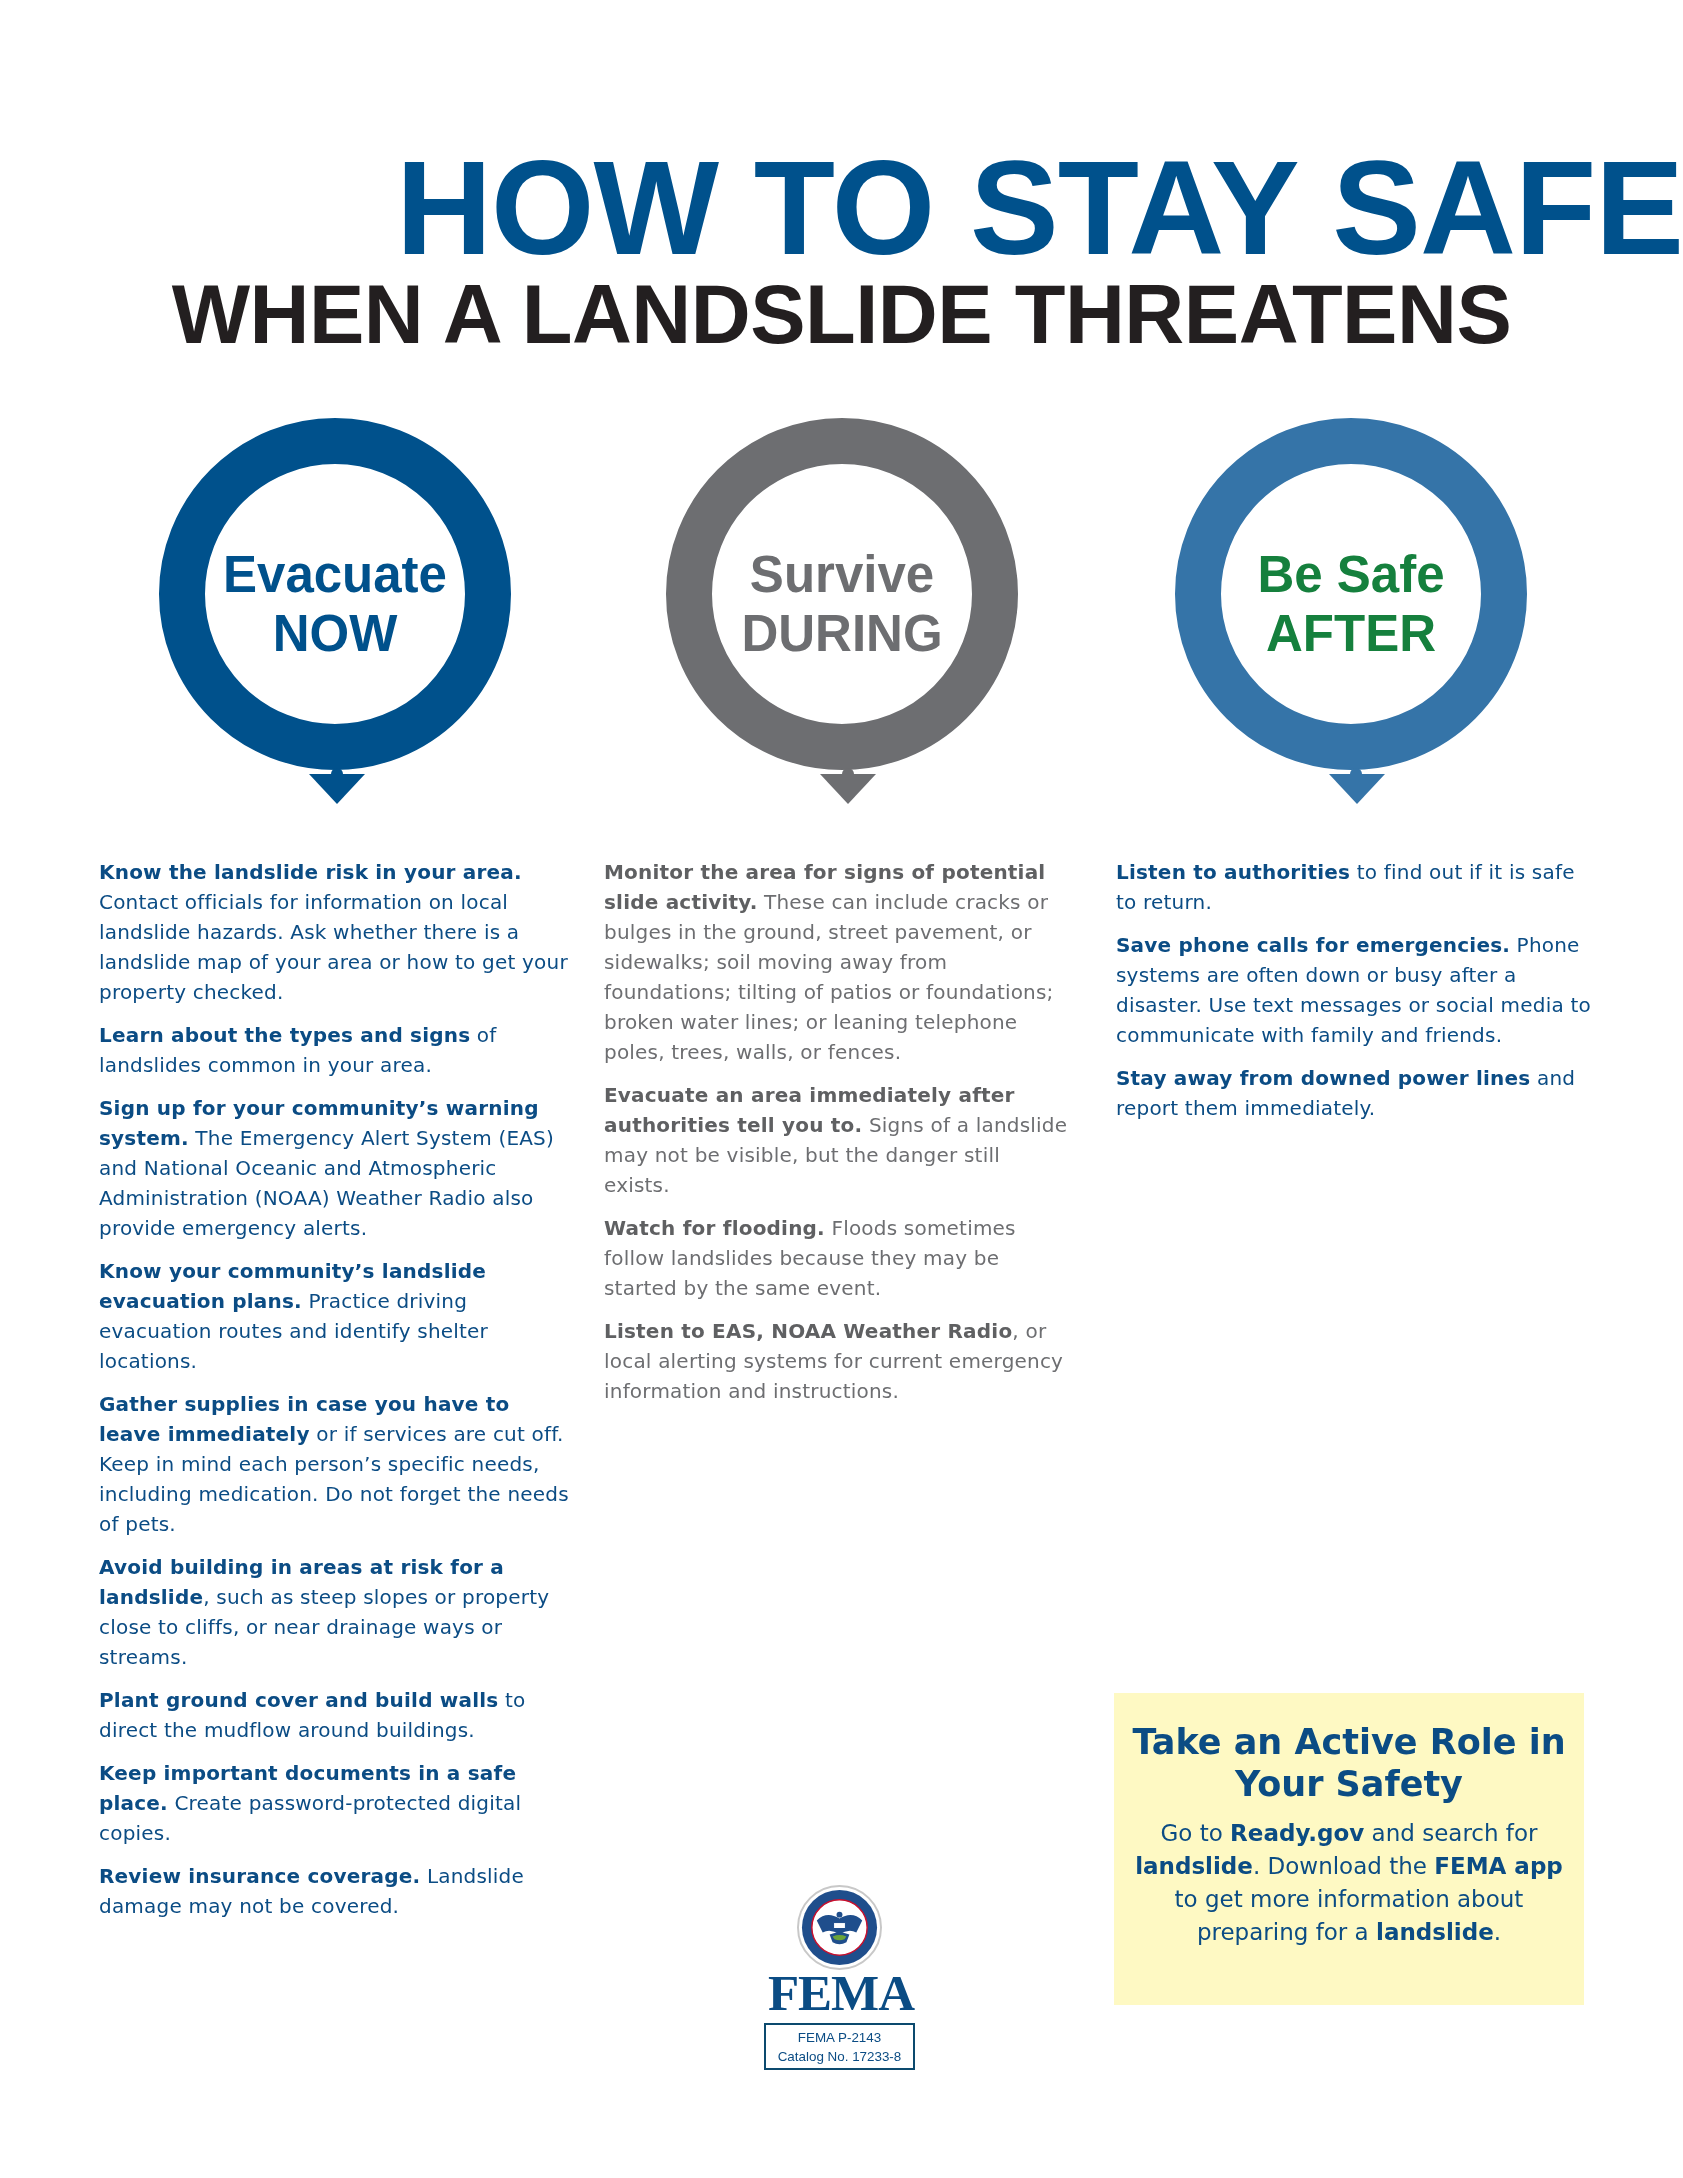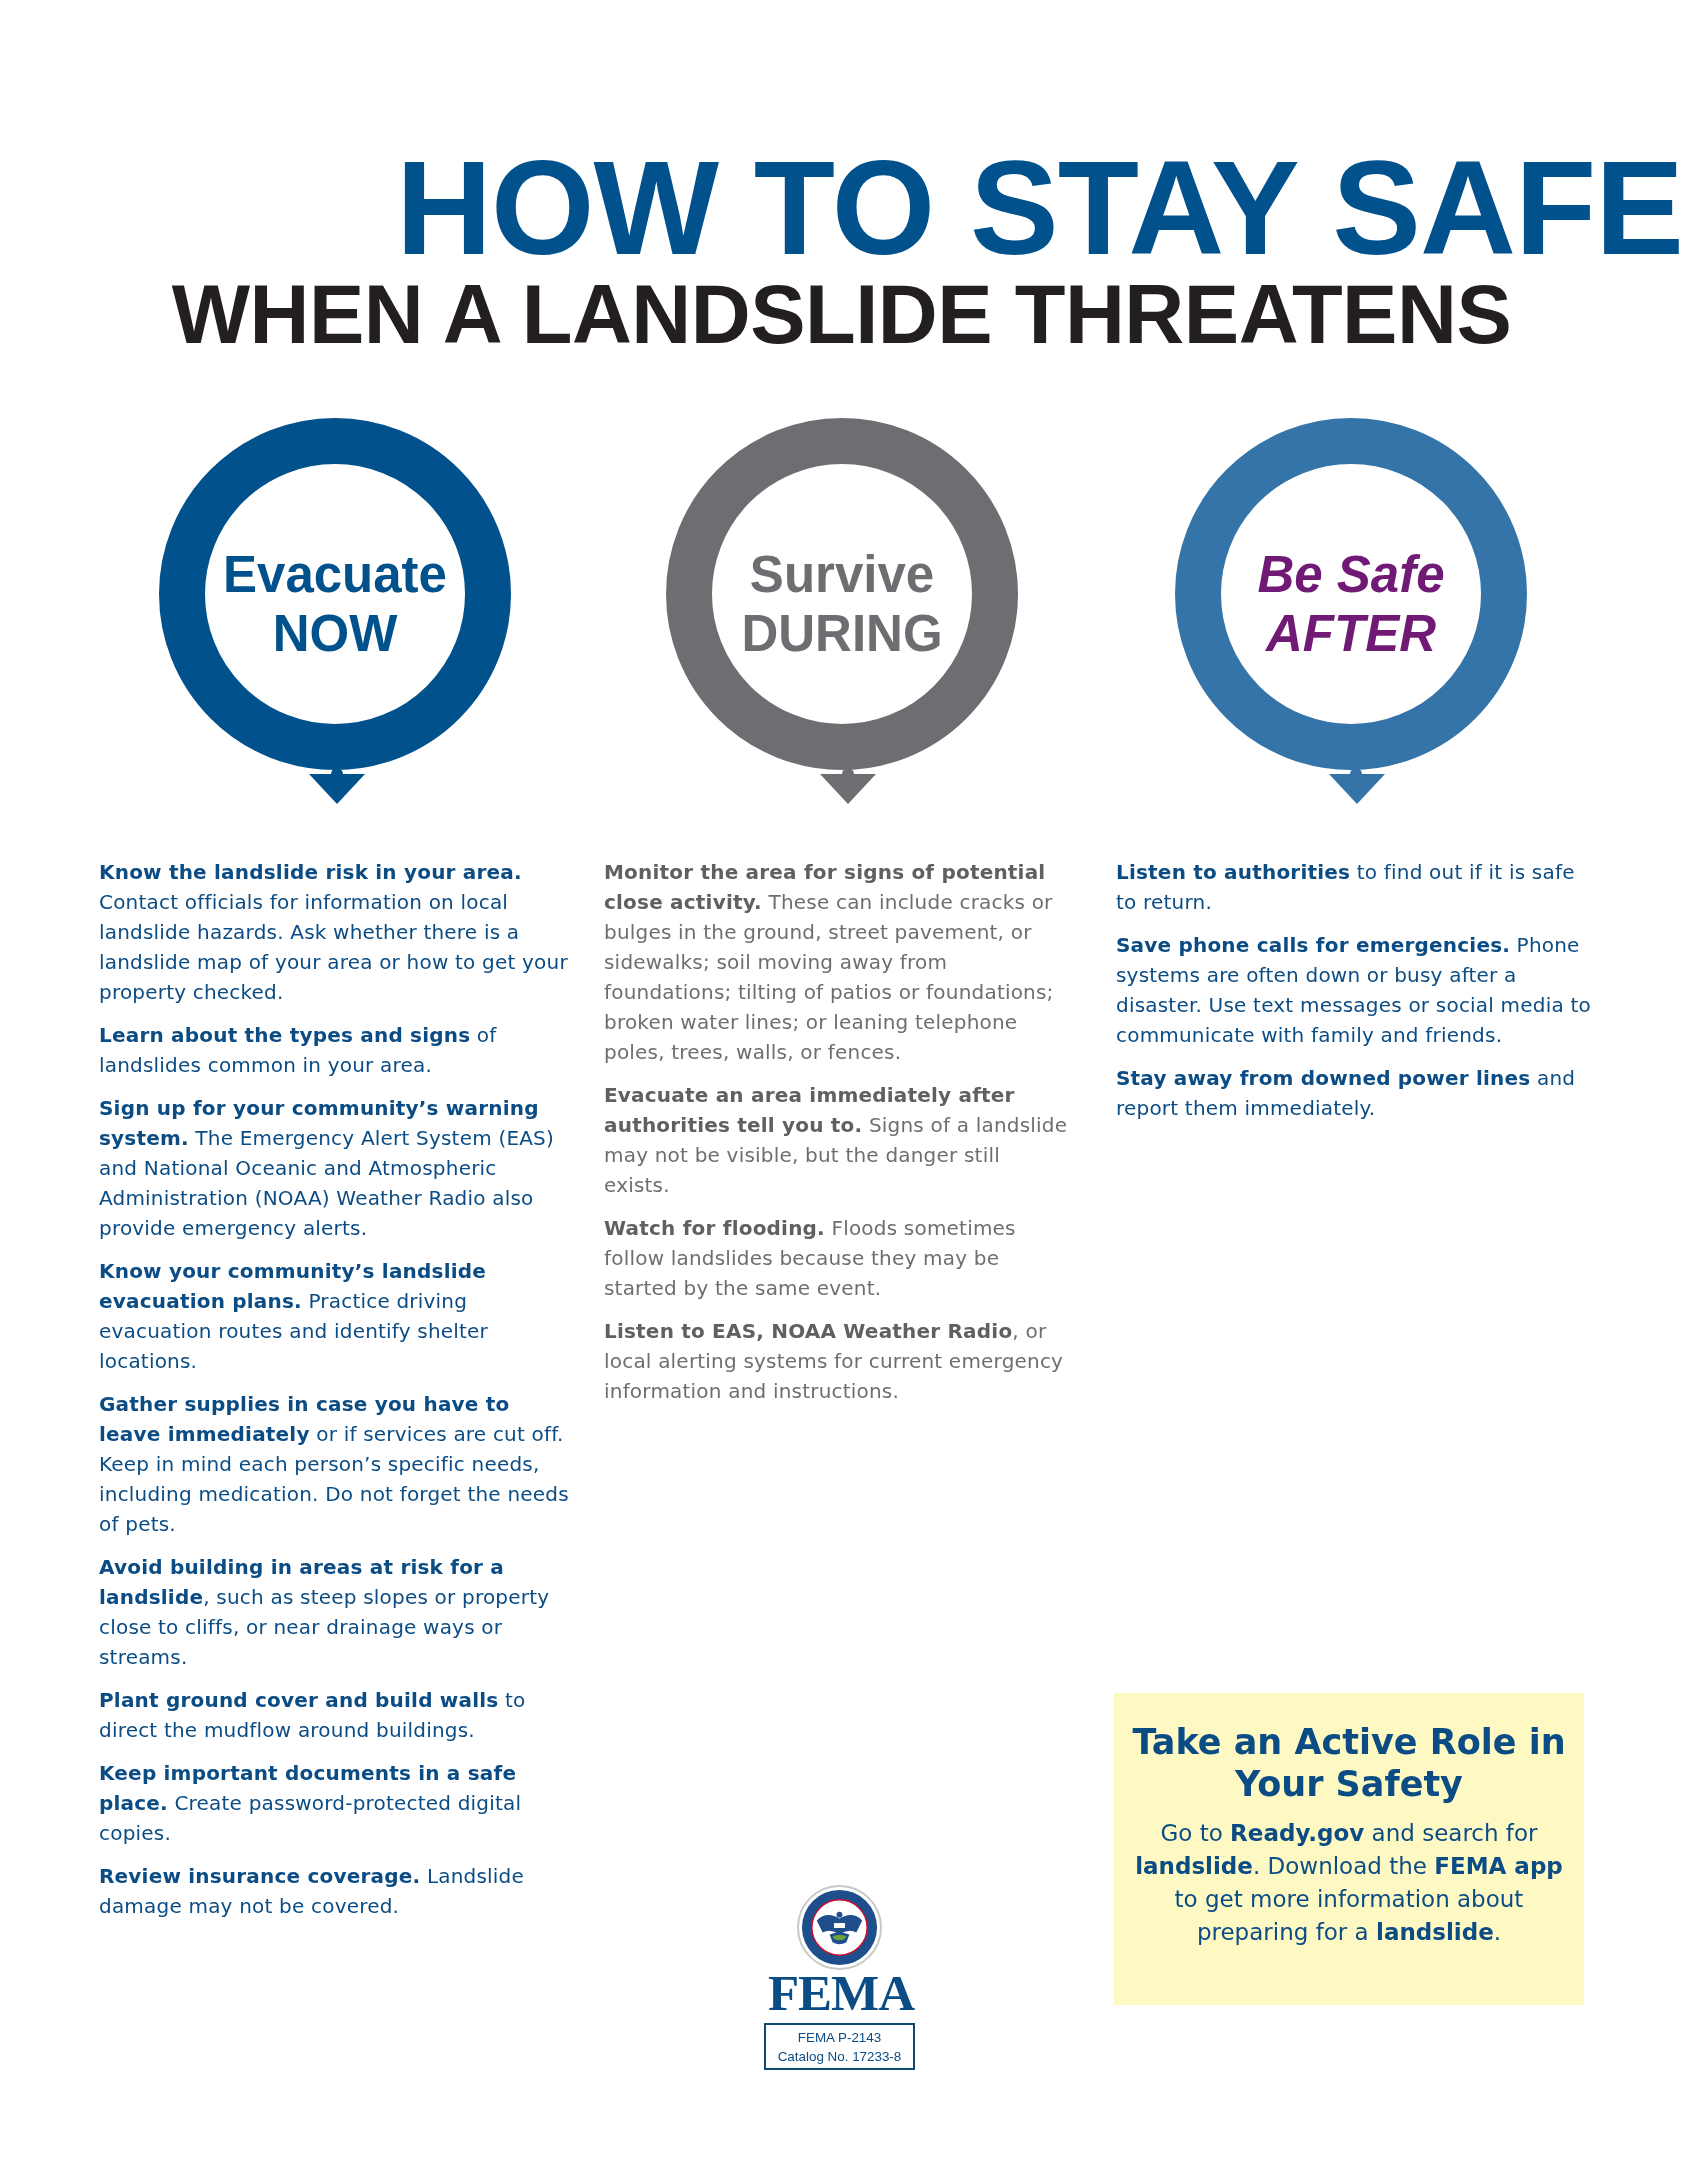--- a/index.html
+++ b/index.html
@@ -65,42 +65,42 @@
 <div class="badge" style="left:666px;border-color:#6d6e71;">
   <div class="label" style="color:#6d6e71;">
     <div>Survive</div>
     <div>DURING</div>
   </div>
 </div>
 <div class="arrow-stem" style="left:842px;background:#6d6e71;"></div>
 <div class="arrow" style="left:820px;border-top-color:#6d6e71;"></div>
 
 <div class="badge" style="left:1175px;border-color:#3574a8;">
-  <div class="label" style="color:#701a75;font-style:italic;">
+  <div class="label" style="color:#15803d;">
     <div>Be Safe</div>
     <div>AFTER</div>
   </div>
 </div>
 <div class="arrow-stem" style="left:1350px;background:#3574a8;"></div>
 <div class="arrow" style="left:1329px;border-top-color:#3574a8;"></div>
 
 <div class="col col-blue" style="left:99px;width:475px;">
   <p><b>Know the landslide risk in your area.</b><span> Contact officials for information on local landslide hazards. Ask whether there is a landslide map of your area or how to get your property checked.</span></p>
   <p><b>Learn about the types and signs</b><span> of landslides common in your area.</span></p>
   <p><b>Sign up for your community’s warning system.</b><span> The Emergency Alert System (EAS) and National Oceanic and Atmospheric Administration (NOAA) Weather Radio also provide emergency alerts.</span></p>
   <p><b>Know your community’s landslide evacuation plans.</b><span> Practice driving evacuation routes and identify shelter locations.</span></p>
   <p><b>Gather supplies in case you have to leave immediately</b><span> or if services are cut off. Keep in mind each person’s specific needs, including medication. Do not forget the needs of pets.</span></p>
   <p><b>Avoid building in areas at risk for a landslide</b><span>, such as steep slopes or property close to cliffs, or near drainage ways or streams.</span></p>
   <p><b>Plant ground cover and build walls</b><span> to direct the mudflow around buildings.</span></p>
   <p><b>Keep important documents in a safe place.</b><span> Create password-protected digital copies.</span></p>
   <p><b>Review insurance coverage.</b><span> Landslide damage may not be covered.</span></p>
 </div>
 
 <div class="col col-gray" style="left:604px;width:465px;">
-  <p><b>Monitor the area for signs of potential close activity.</b><span> These can include cracks or bulges in the ground, street pavement, or sidewalks; soil moving away from foundations; tilting of patios or foundations; broken water lines; or leaning telephone poles, trees, walls, or fences.</span></p>
+  <p><b>Monitor the area for signs of potential slide activity.</b><span> These can include cracks or bulges in the ground, street pavement, or sidewalks; soil moving away from foundations; tilting of patios or foundations; broken water lines; or leaning telephone poles, trees, walls, or fences.</span></p>
   <p><b>Evacuate an area immediately after authorities tell you to.</b><span> Signs of a landslide may not be visible, but the danger still exists.</span></p>
   <p><b>Watch for flooding.</b><span> Floods sometimes follow landslides because they may be started by the same event.</span></p>
   <p><b>Listen to EAS, NOAA Weather Radio</b><span>, or local alerting systems for current emergency information and instructions.</span></p>
 </div>
 
 <div class="col col-blue" style="left:1116px;width:475px;">
   <p><b>Listen to authorities</b><span> to find out if it is safe to return.</span></p>
   <p><b>Save phone calls for emergencies.</b><span> Phone systems are often down or busy after a disaster. Use text messages or social media to communicate with family and friends.</span></p>
   <p><b>Stay away from downed power lines</b><span> and report them immediately.</span></p>
 </div>

